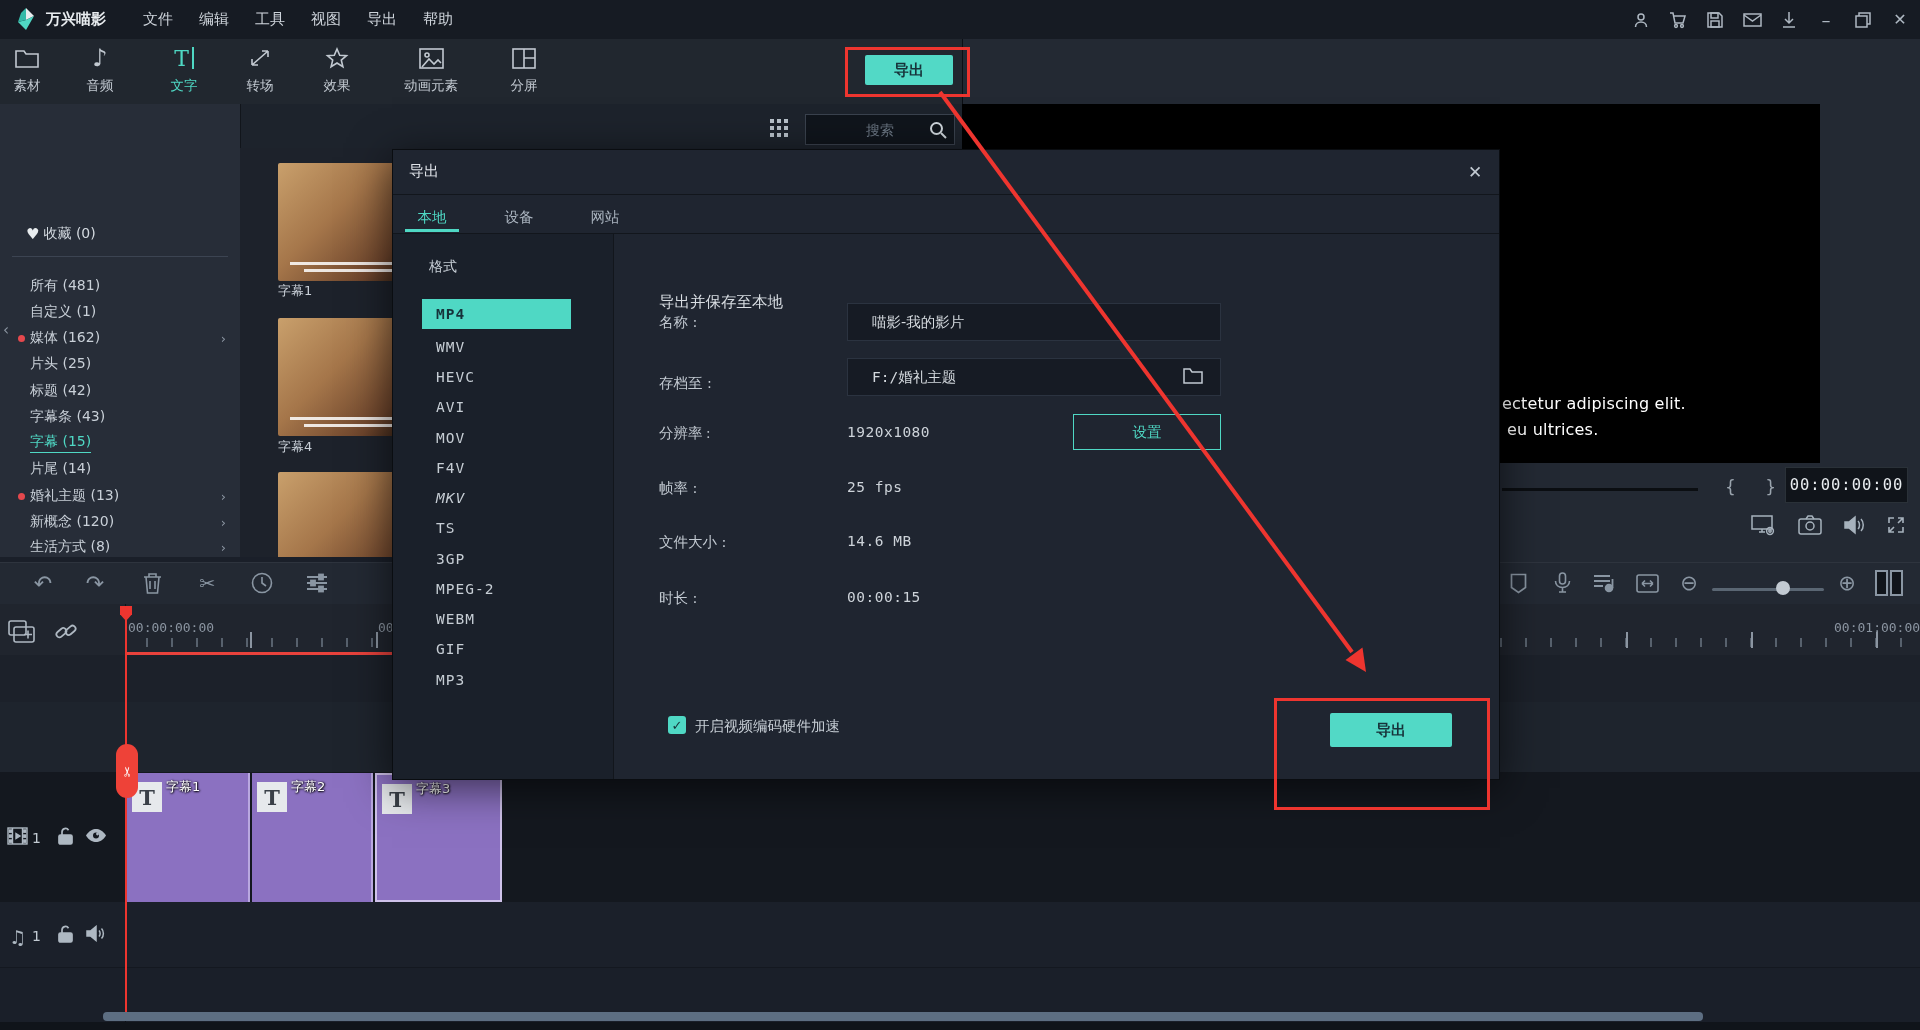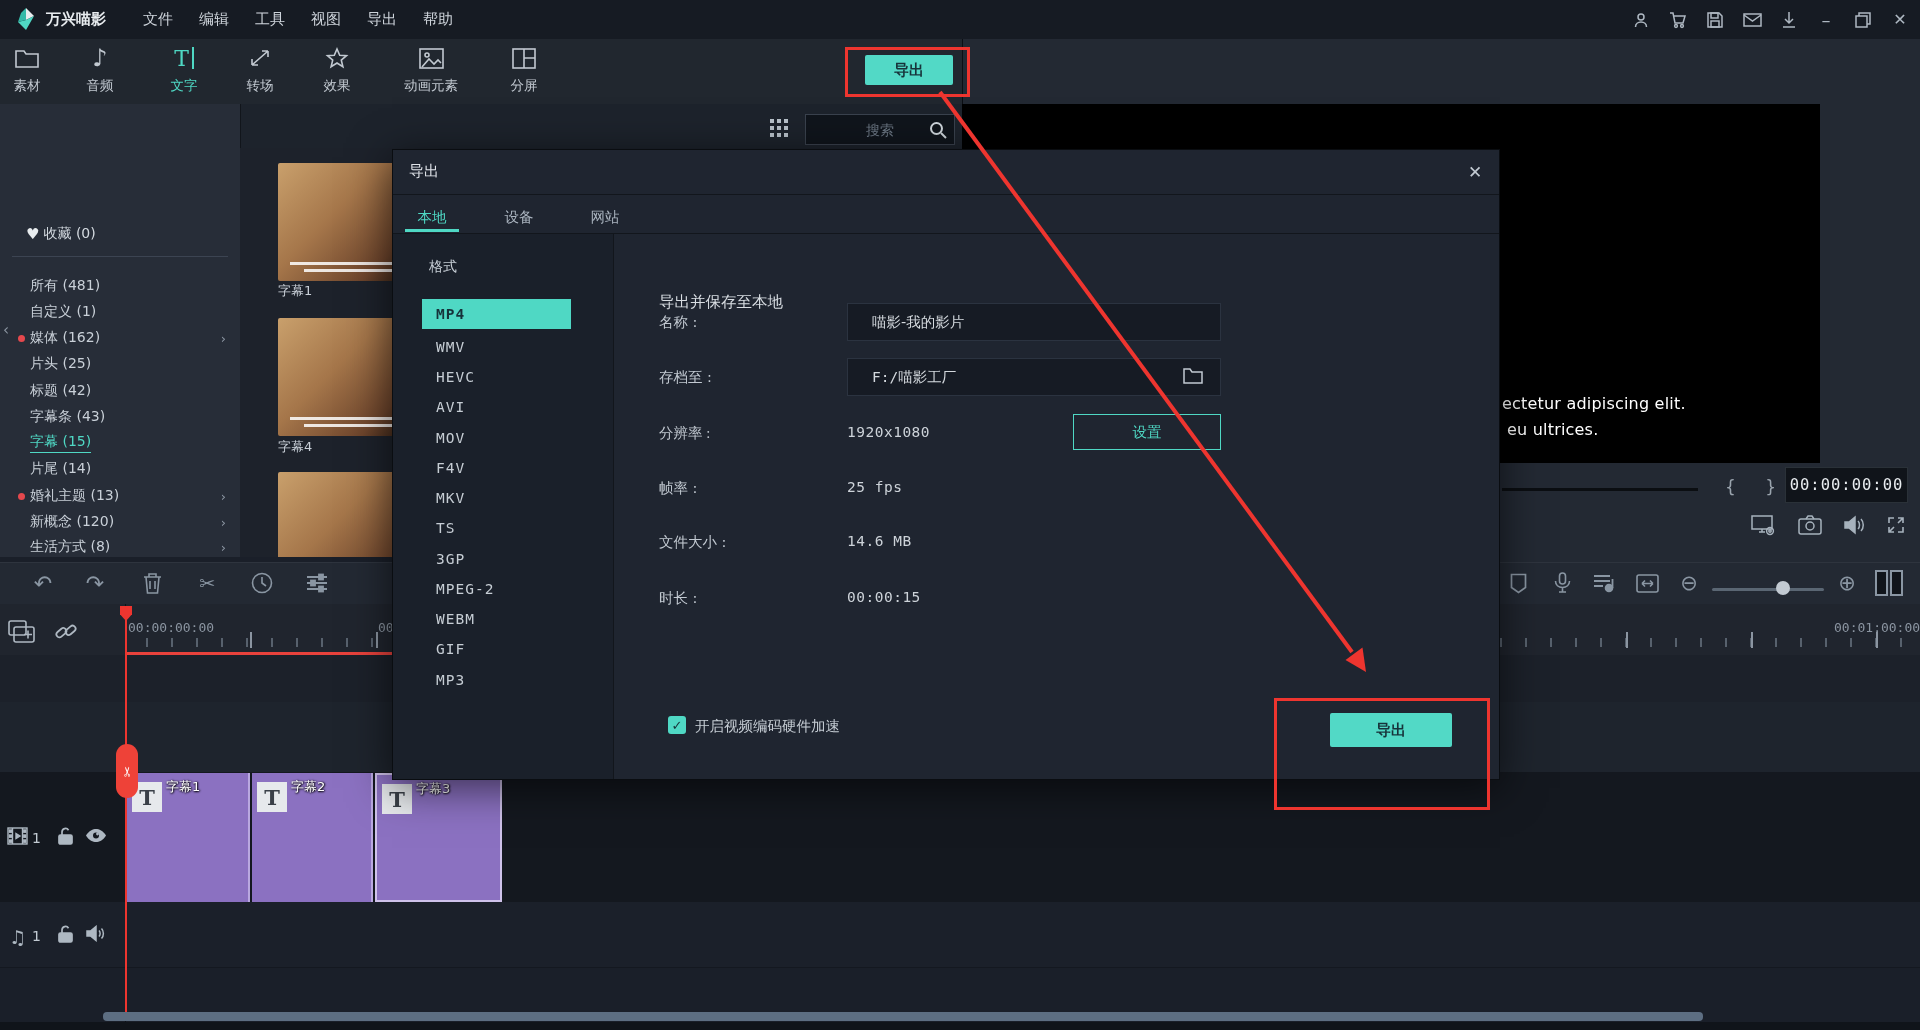--- a/index.html
+++ b/index.html
@@ -537,35 +537,35 @@
     <div id="dlg-div2" class="abs"></div>
 
     <div id="fmt-panel" class="abs"></div>
     <span id="fmt-label" class="abs">格式</span>
     <div class="abs fmt-item sel" style="top:149px;">MP4</div>
     <div class="abs fmt-item" style="top:182px;">WMV</div>
     <div class="abs fmt-item" style="top:212px;">HEVC</div>
     <div class="abs fmt-item" style="top:242px;">AVI</div>
     <div class="abs fmt-item" style="top:273px;">MOV</div>
     <div class="abs fmt-item" style="top:303px;">F4V</div>
-    <div class="abs fmt-item" style="top:333px;">MKV</div>
+    <div class="abs fmt-item" style="top:333px;font-style:italic;">MKV</div>
     <div class="abs fmt-item" style="top:363px;">TS</div>
     <div class="abs fmt-item" style="top:394px;">3GP</div>
     <div class="abs fmt-item" style="top:424px;">MPEG-2</div>
     <div class="abs fmt-item" style="top:454px;">WEBM</div>
     <div class="abs fmt-item" style="top:484px;">GIF</div>
     <div class="abs fmt-item" style="top:515px;">MP3</div>
 
     <span id="dlg-header" class="abs">导出并保存至本地</span>
 
     <span class="abs dlg-lbl" style="top:163px;">名称 :</span>
     <div class="abs dlg-input" style="top:153px;">喵影-我的影片</div>
 
-    <span class="abs dlg-lbl" style="top:218px;">存档至 :</span>
-    <div class="abs dlg-input mono" style="top:208px;">F:/喵影工厂</div>
+    <span class="abs dlg-lbl" style="top:224px;">存档至 :</span>
+    <div class="abs dlg-input mono" style="top:208px;">F:/婚礼主题</div>
     <span class="abs" style="left:790px;top:217px;">
       <svg width="20" height="17" viewBox="0 0 20 17" fill="none" stroke="#c2cad2" stroke-width="1.5">
           <path d="M1 2h6l2 3h10v11H1z"></path>
         </svg>
       </span>
 
     <span class="abs dlg-lbl" style="top:274px;font-family:Liberation Serif, serif;">分辨率 :</span>
     <span class="abs dlg-val" style="top:274px;text-align:right;">1920x1080</span>
     <div id="settings-btn" class="abs ctr">设置</div>
 

